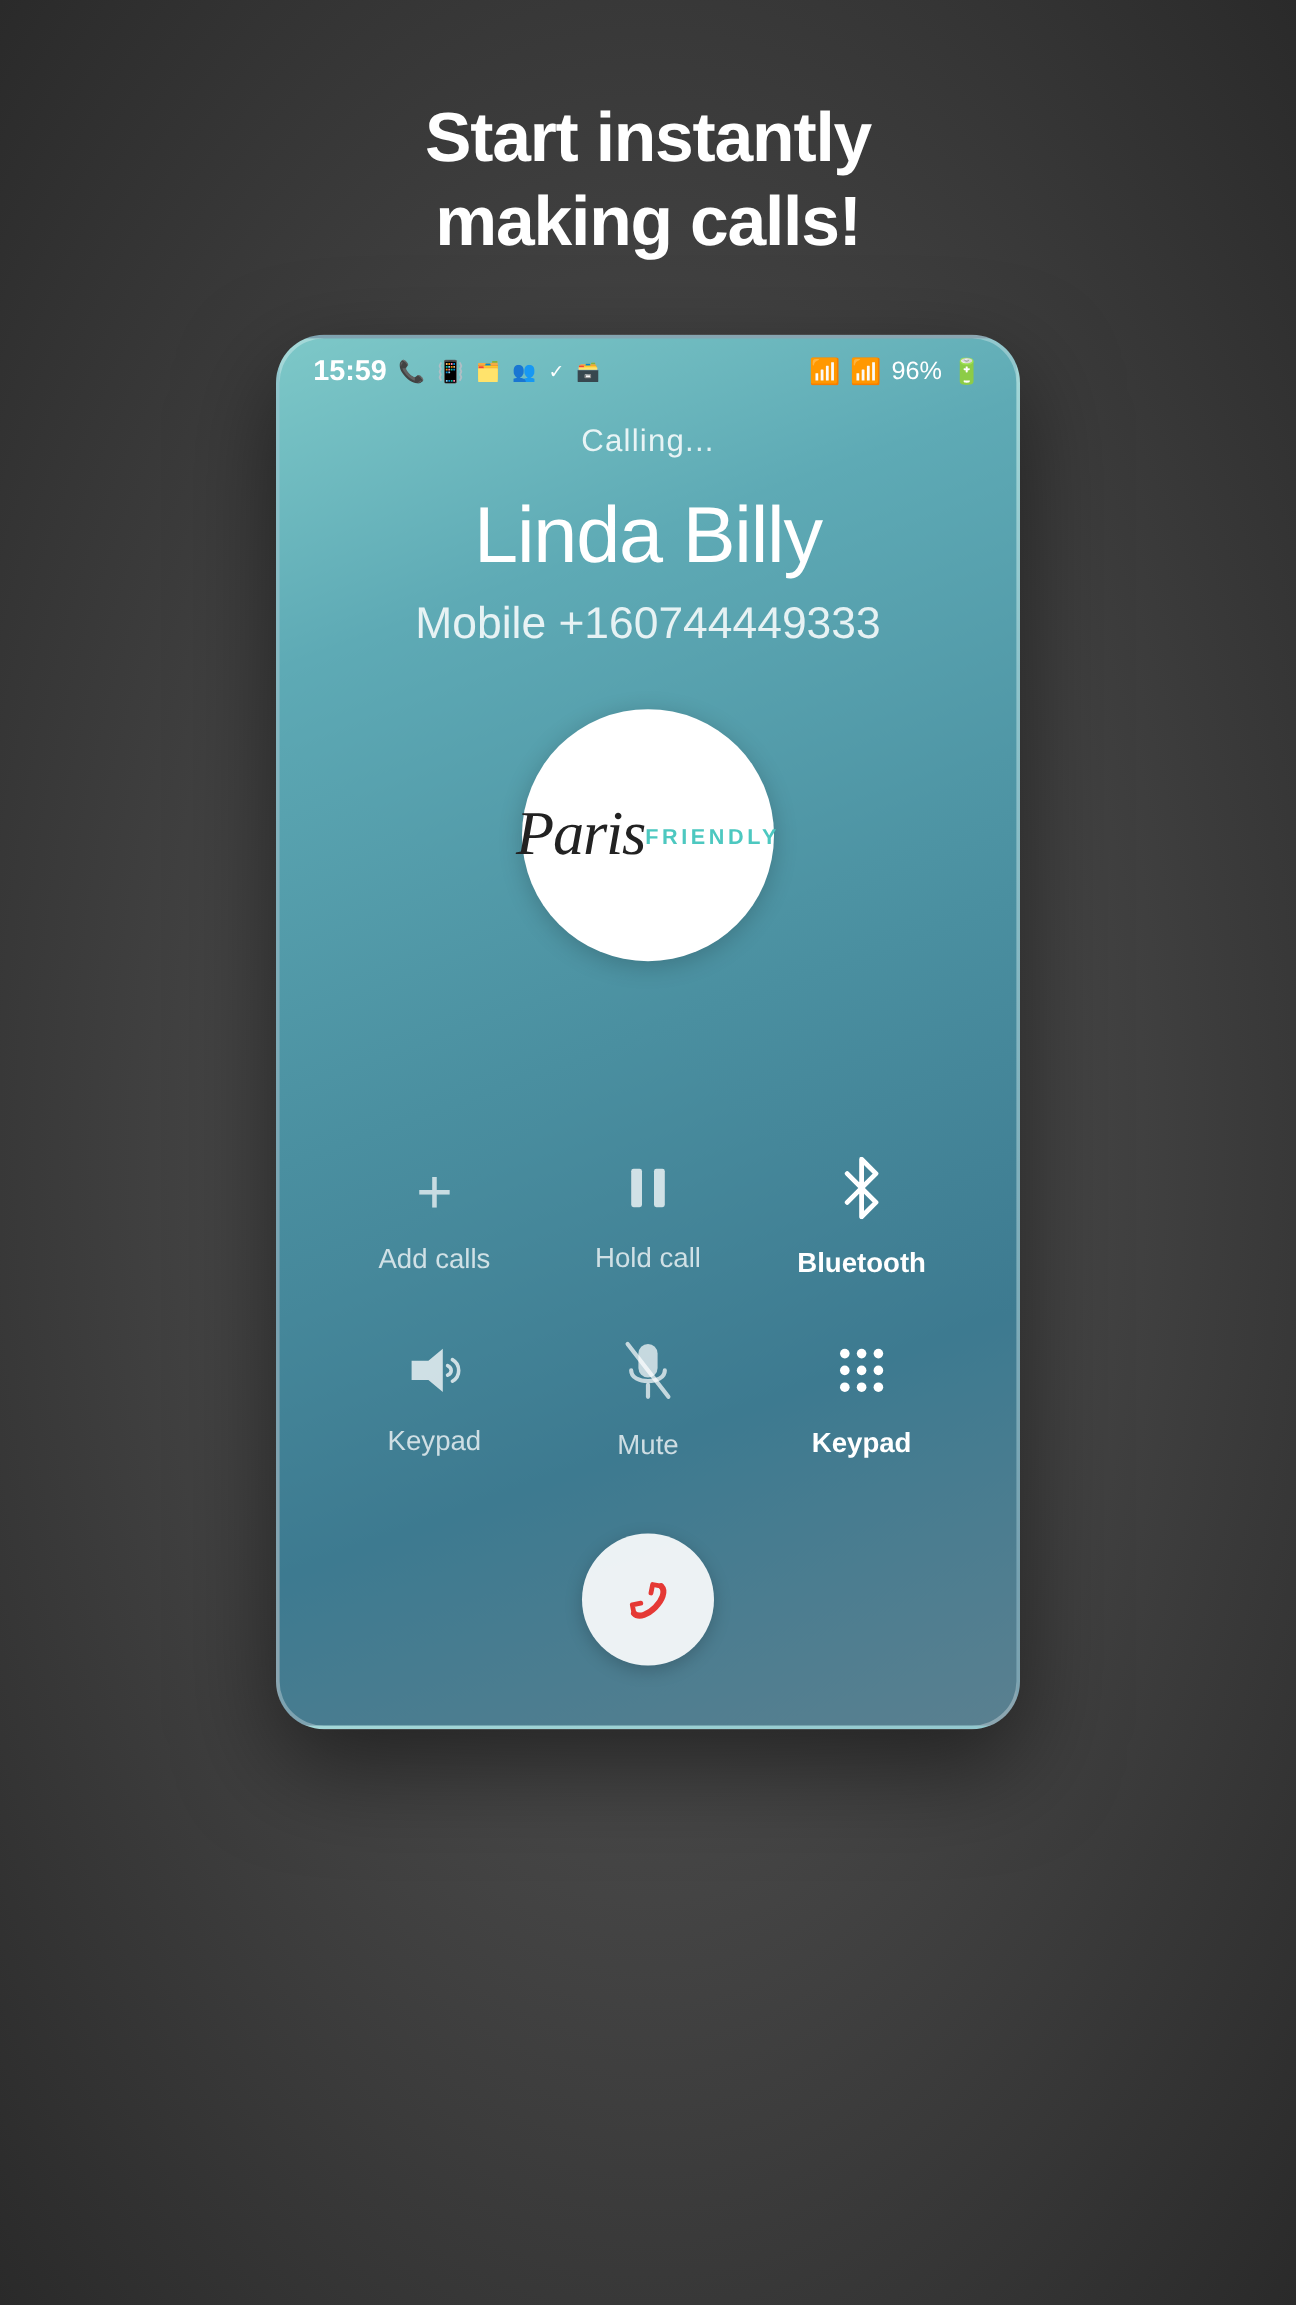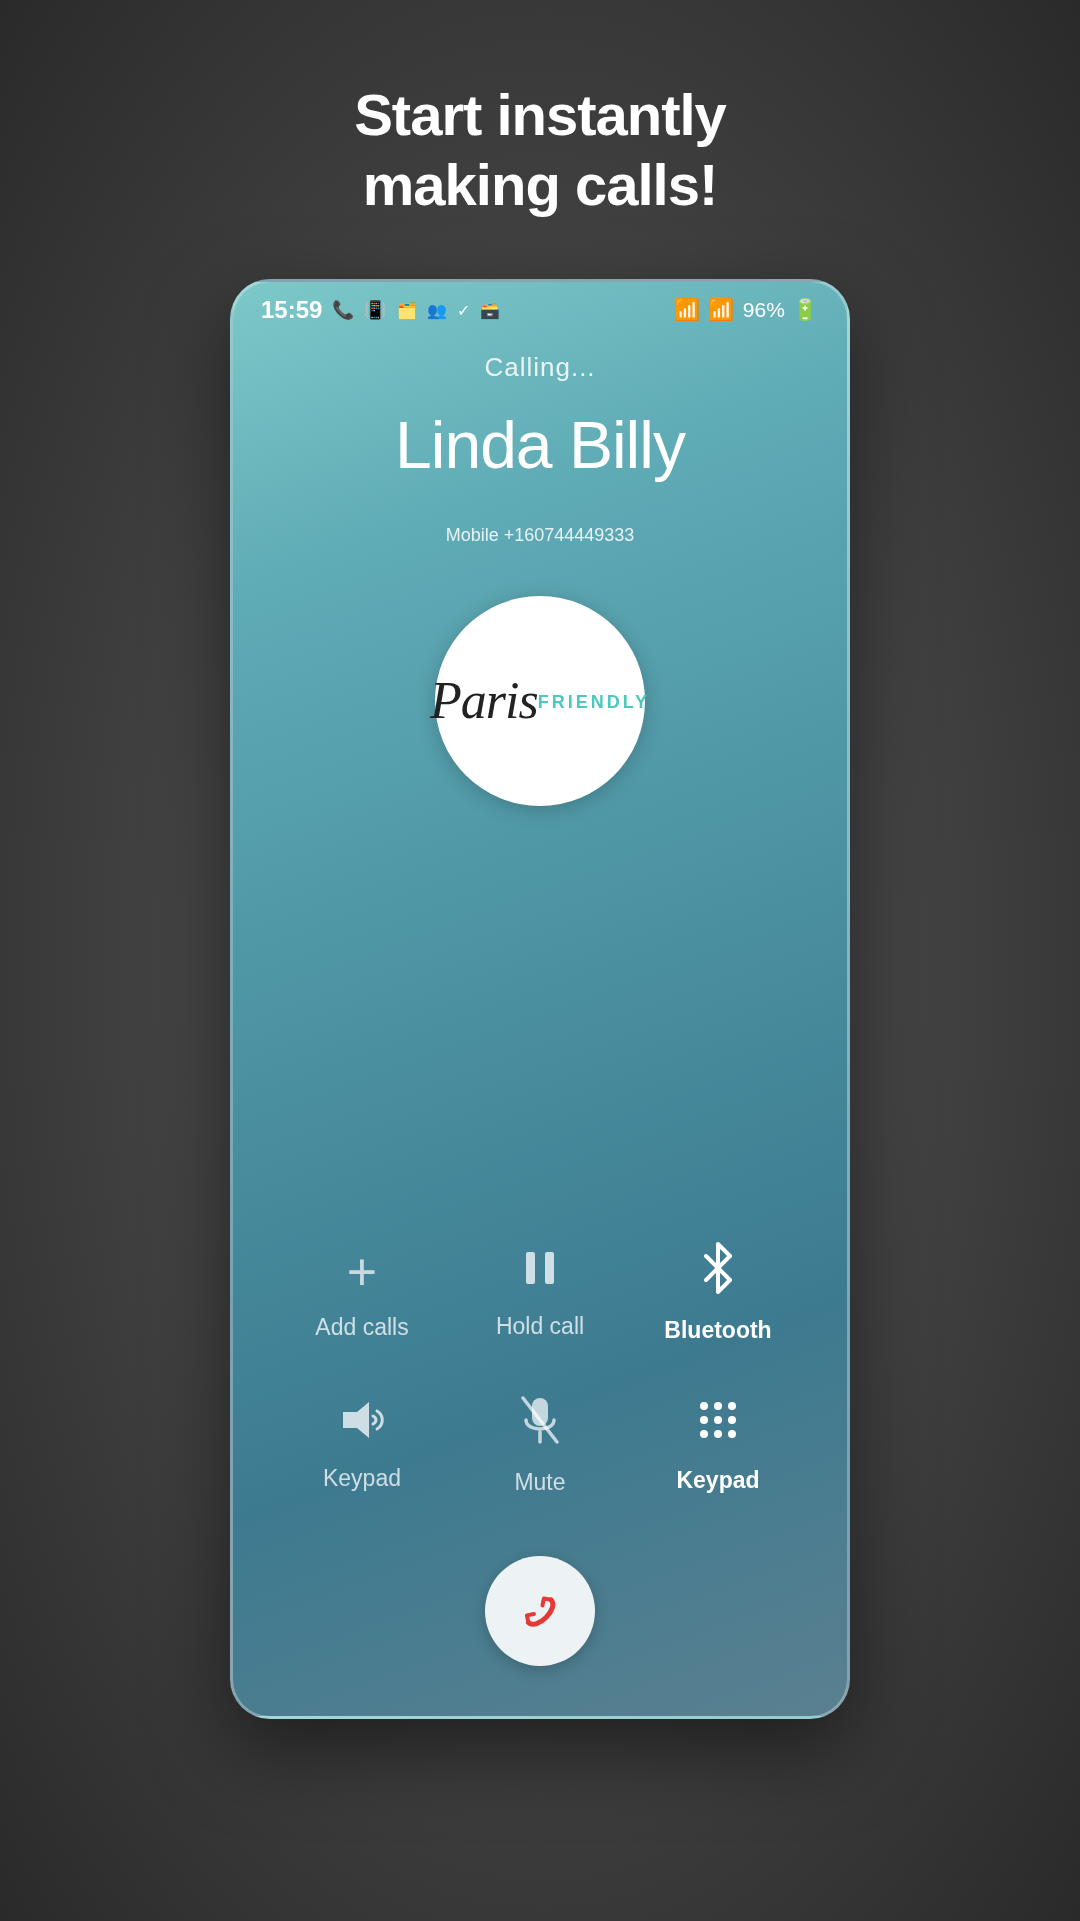--- a/index.html
+++ b/index.html
@@ -24,21 +24,21 @@
       font-size: 58px;
       font-weight: 800;
       line-height: 1.2;
       letter-spacing: -1px;
       z-index: 2;
     }
 
     .phone-frame {
       margin-top: 60px;
       width: 620px;
-      height: 1440px;
+      height: 1162px;
       background: linear-gradient(160deg, #7dc8c8 0%, #5eaab5 20%, #4a8fa0 50%, #3d7a90 75%, #5a8090 100%);
       border-radius: 40px;
       border: 3px solid rgba(255,255,255,0.3);
       overflow: hidden;
       display: flex;
       flex-direction: column;
       position: relative;
       box-shadow: 0 30px 80px rgba(0,0,0,0.5);
       justify-content: space-between;
     }
@@ -85,28 +85,27 @@
       font-size: 26px;
       letter-spacing: 1px;
       margin-bottom: 24px;
     }
 
     .contact-name {
       color: white;
       font-size: 66px;
       font-weight: 400;
       letter-spacing: -1px;
-      margin-bottom: 30px;
+      margin-bottom: 16px;
     }
 
     .contact-number {
       color: rgba(255,255,255,0.85);
-      font-size: 18px;
+      font-size: 37px;
       margin-bottom: 50px;
-      margin-top: 12px;
     }
 
     .contact-avatar {
       width: 210px;
       height: 210px;
       border-radius: 50%;
       background: white;
       display: flex;
       flex-direction: row;
       align-items: center;

